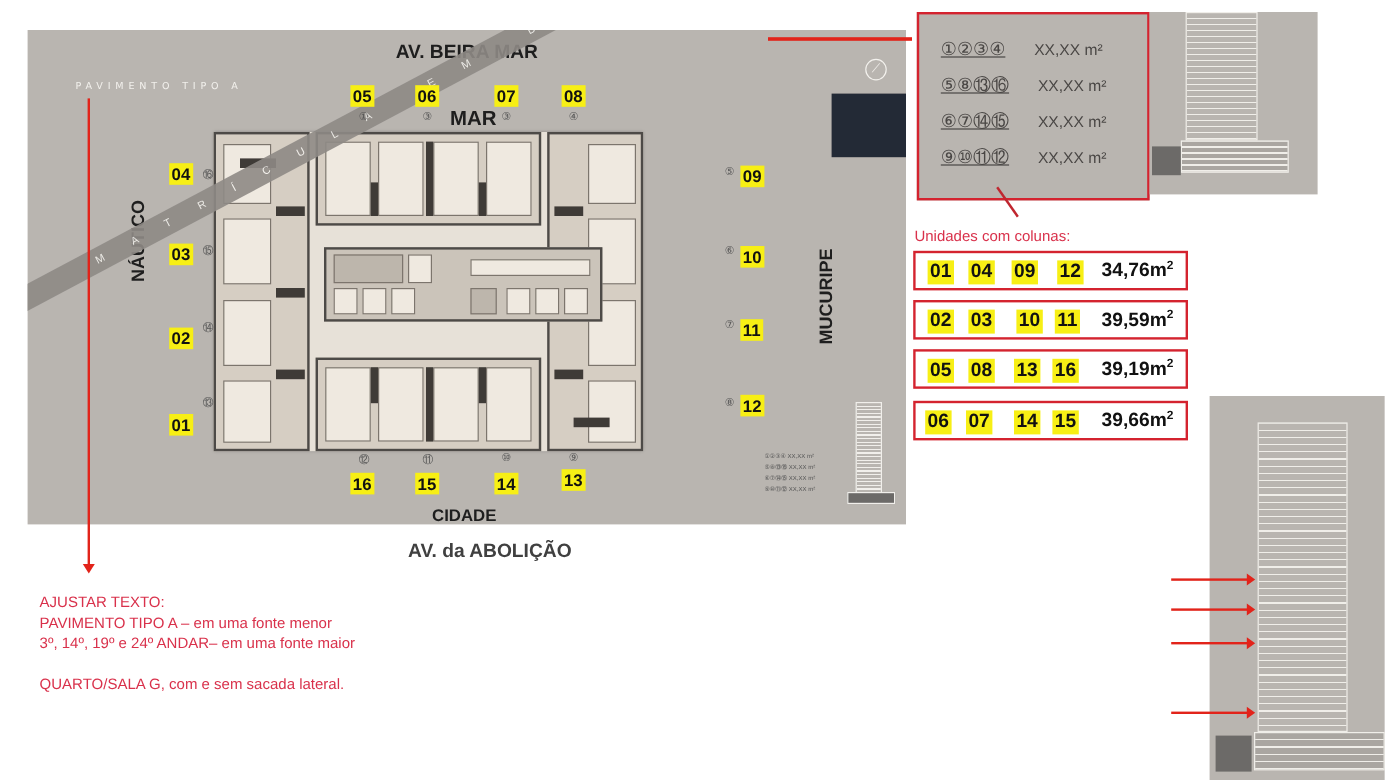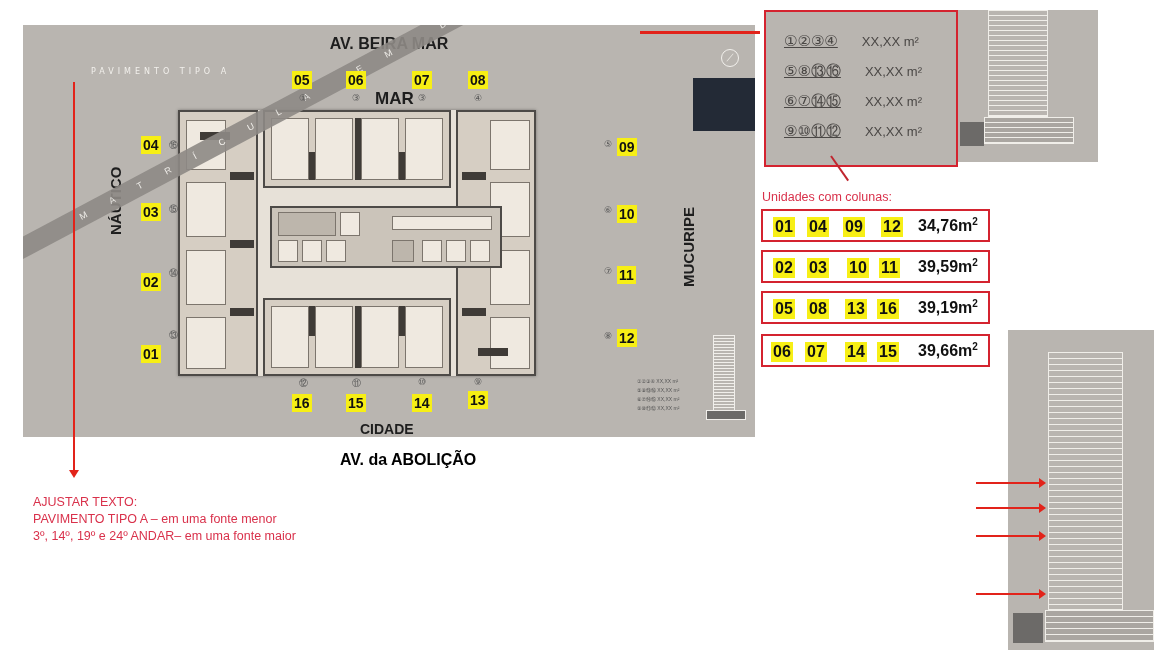--- a/index.html
+++ b/index.html
@@ -6,21 +6,21 @@
   html, body { width: 1154px; height: 650px; background: #ffffff; overflow: hidden; }
   body { position: relative; font-family: "Liberation Sans", sans-serif; }
 
   
   .plan {
     position: absolute; left: 23px; top: 25px; width: 732px; height: 412px;
     background: #b9b5b0; overflow: hidden;
   }
   .plan-title-small {
     position: absolute; left: 40px; top: 42px; font-size: 8px; letter-spacing: 4px;
-    color: #f2f0ec; font-family: "DejaVu Sans", sans-serif; margin-left: 28px;
+    color: #f2f0ec; font-family: "DejaVu Sans", sans-serif;
   }
   .street {
     position: absolute; font-weight: bold; color: #1e1e1e;
     font-family: "Liberation Sans", sans-serif;
   }
   .street-top { left: 0; right: 0; top: 10px; text-align: center; font-size: 16px; }
   .street-mar { left: 352px; top: 64px; font-size: 17px; }
   .street-cidade { left: 337px; top: 396px; font-size: 14px; text-align: center; }
   .street-nautico { left: 84px; top: 210px; font-size: 15px; transform: rotate(-90deg); transform-origin: left top; }
   .street-mucuripe { left: 657px; top: 262px; font-size: 15px; transform: rotate(-90deg); transform-origin: left top; }
@@ -59,21 +59,21 @@
     text-align: center; line-height: 16px;
   }
   .dark-square { position: absolute; left: 670px; top: 53px; width: 62px; height: 53px; background: #232a36; }
   .red-line-top { position: absolute; left: 640px; top: 31px; width: 120px; height: 3px; background: #e2231a; }
 
   .mini-legend { position: absolute; left: 614px; top: 352px; font-size: 5px; color: #555; line-height: 9px; }
   .mini-tower { position: absolute; left: 690px; top: 310px; width: 22px; height: 78px; border: 1px solid #f1efeb;
     background: repeating-linear-gradient(to bottom, #b9b5b0 0 2px, #f1efeb 2px 3px); }
   .mini-base { position: absolute; left: 683px; top: 385px; width: 40px; height: 10px; background: #6c6a68; border: 1px solid #f1efeb; }
 
-  .av-abolicao { position: absolute; left: 340px; top: 451px; font-size: 16px; font-weight: bold; color: #000000; }
+  .av-abolicao { position: absolute; left: 340px; top: 451px; font-size: 16px; font-weight: bold; color: #404040; }
 
   
   .red-vline { position: absolute; left: 73px; top: 82px; width: 2px; height: 390px; background: #e2231a; }
   .red-arrowhead { position: absolute; left: 69px; top: 470px; width: 0; height: 0;
     border-left: 5px solid transparent; border-right: 5px solid transparent; border-top: 8px solid #e2231a; }
 
   .notes { position: absolute; left: 33px; top: 494px; color: #d9314b; font-size: 12.5px; line-height: 17px; }
   .notes p { white-space: nowrap; }
   .notes .gap { height: 17px; }
 
@@ -231,20 +231,21 @@
 <div class="av-abolicao">AV. da ABOLIÇÃO</div>
 
 <div class="red-vline"></div>
 <div class="red-arrowhead"></div>
 
 <div class="notes">
   <p>AJUSTAR TEXTO:</p>
   <p>PAVIMENTO TIPO A – em uma fonte menor</p>
   <p>3º, 14º, 19º e 24º ANDAR– em uma fonte maior</p>
   <div class="gap"></div>
+  <p>QUARTO/SALA G, com e sem sacada lateral.</p>
 </div>
 
 <div class="legend-box">
   <div class="legend-row" style="top:20px;">
     <span class="circ">①②③④</span><span class="area">XX,XX m²</span>
   </div>
   <div class="legend-row" style="top:50px;">
     <span class="circ">⑤⑧⑬⑯</span><span class="area">XX,XX m²</span>
   </div>
   <div class="legend-row" style="top:80px;">

